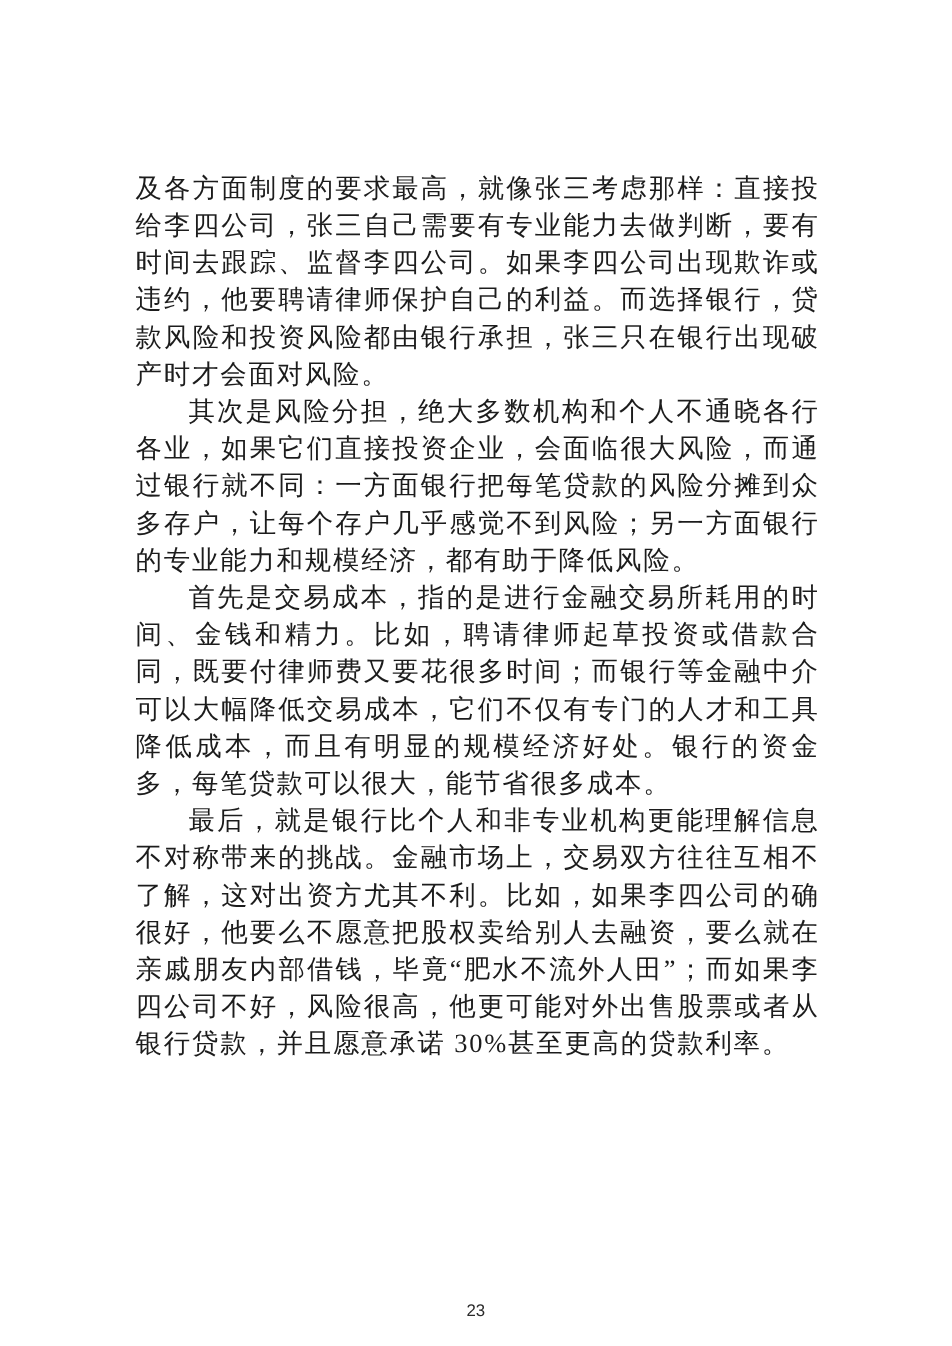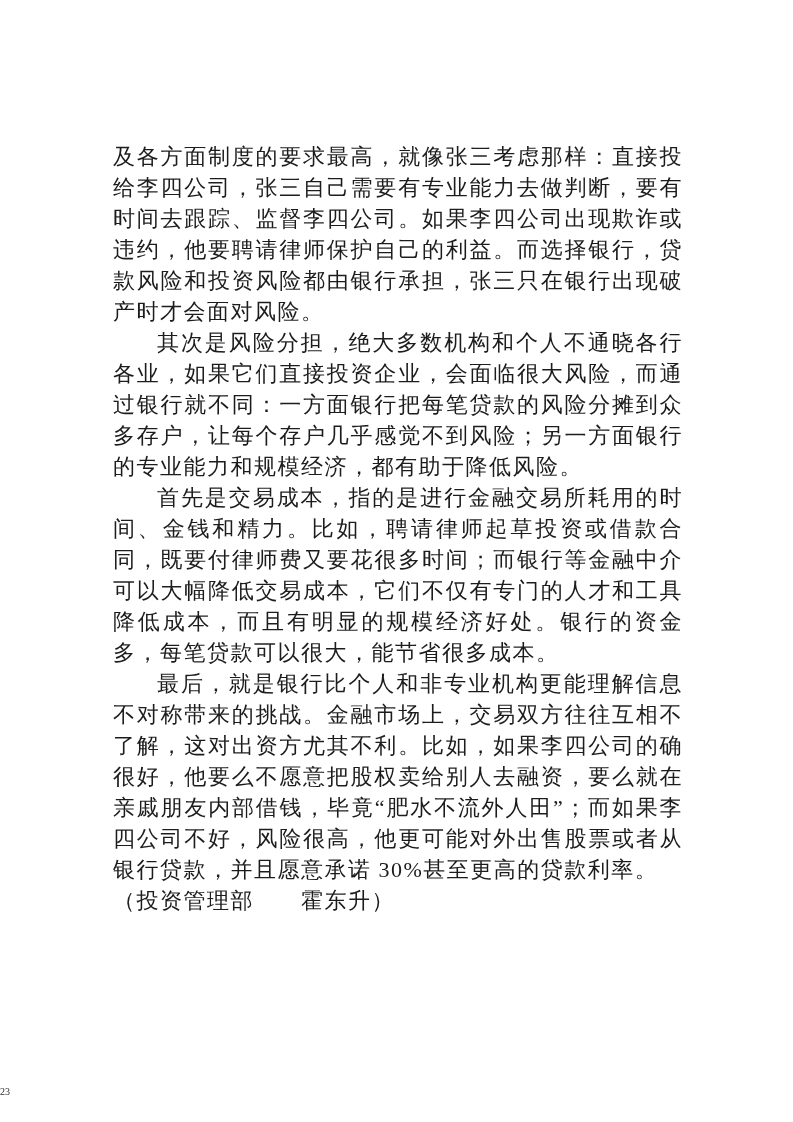--- a/index.html
+++ b/index.html
@@ -46,33 +46,32 @@
     font-size: 22px;
     line-height: 31px;
     letter-spacing: 1.5px;
     text-align: right;
   }
   .page-number {
     position: absolute;
     left: 0;
     right: 0;
     top: 1038px;
-    text-align: left;
-    font-size: 10px;
+    text-align: center;
+    font-size: 14px;
     line-height: 16px;
     color: #2a2a2a;
-    font-family: Liberation Serif, serif;
+    font-family: Liberation Sans, sans-serif;
   }
 </style>
 </head>
 <body>
 
 <div class="page">
   <div class="content">
     <p>及各方面制度的要求最高，就像张三考虑那样：直接投给李四公司，张三自己需要有专业能力去做判断，要有时间去跟踪、监督李四公司。如果李四公司出现欺诈或违约，他要聘请律师保护自己的利益。而选择银行，贷款风险和投资风险都由银行承担，张三只在银行出现破产时才会面对风险。</p>
     <p class="indent">其次是风险分担，绝大多数机构和个人不通晓各行各业，如果它们直接投资企业，会面临很大风险，而通过银行就不同：一方面银行把每笔贷款的风险分摊到众多存户，让每个存户几乎感觉不到风险；另一方面银行的专业能力和规模经济，都有助于降低风险。</p>
     <p class="indent">首先是交易成本，指的是进行金融交易所耗用的时间、金钱和精力。比如，聘请律师起草投资或借款合同，既要付律师费又要花很多时间；而银行等金融中介可以大幅降低交易成本，它们不仅有专门的人才和工具降低成本，而且有明显的规模经济好处。银行的资金多，每笔贷款可以很大，能节省很多成本。</p>
     <p class="indent">最后，就是银行比个人和非专业机构更能理解信息不对称带来的挑战。金融市场上，交易双方往往互相不了解，这对出资方尤其不利。比如，如果李四公司的确很好，他要么不愿意把股权卖给别人去融资，要么就在亲戚朋友内部借钱，毕竟“肥水不流外人田”；而如果李四公司不好，风险很高，他更可能对外出售股票或者从银行贷款，并且愿意承诺 30%甚至更高的贷款利率。</p>
-    <p class="signature">（投资管理部　　霍东升）</p>
   </div>
 
   <div class="page-number">23</div>
 </div>
 
 </body></html>

